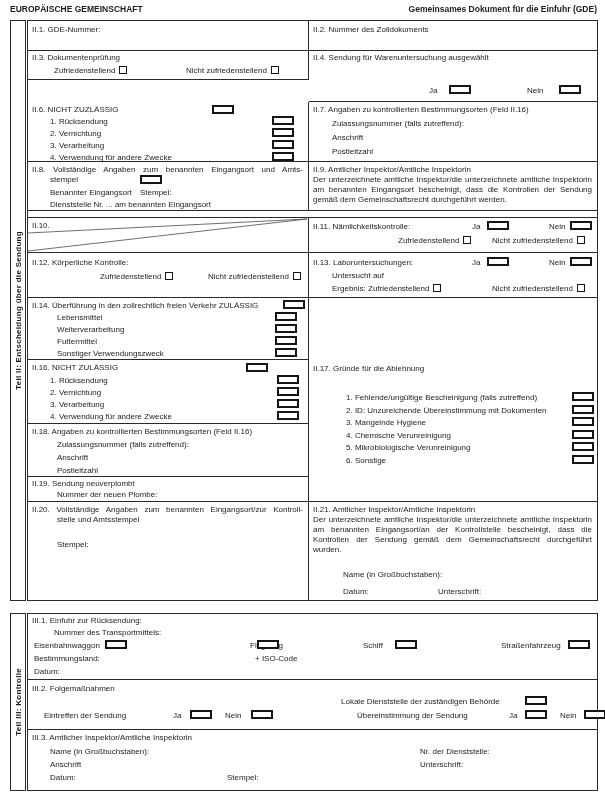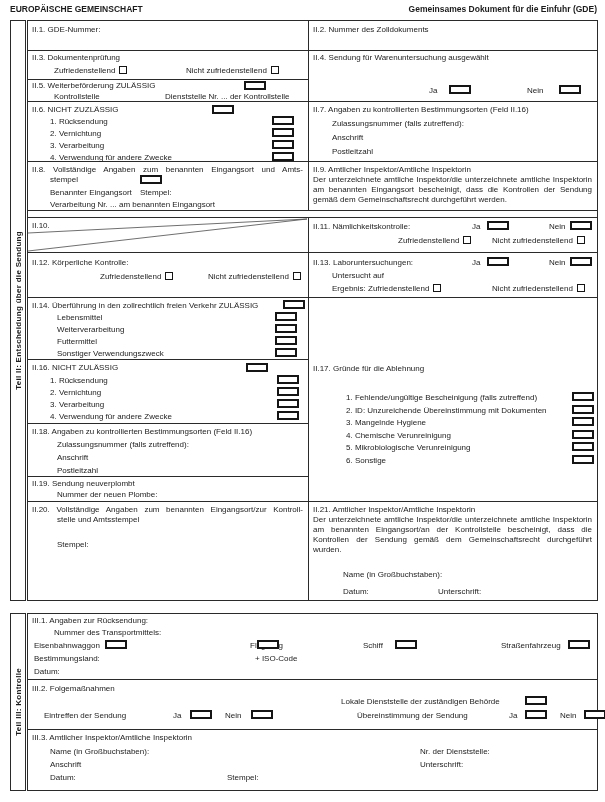--- a/index.html
+++ b/index.html
@@ -51,26 +51,20 @@
     </div>
 
     <div class="cell nr" style="left:281px;top:29px;width:288px;height:52px;">
       <span class="t" style="left:4px;top:3px;">II.4. Sendung für Warenuntersuchung ausgewählt</span>
       <span class="t" style="left:120px;top:36px;">Ja</span>
       <span class="cbw" style="left:140px;top:35px;"></span>
       <span class="t" style="left:218px;top:36px;">Nein</span>
       <span class="cbw" style="left:250px;top:35px;"></span>
     </div>
 
-    <div class="cell" style="left:0;top:58px;width:281px;height:23px;">
-      <span class="t" style="left:4px;top:2px;">II.5. Weiterbeförderung ZULÄSSIG</span>
-      <span class="cbw" style="left:216px;top:2px;"></span>
-      <span class="t" style="left:26px;top:13px;">Kontrollstelle</span>
-      <span class="t" style="left:137px;top:13px;">Dienststelle Nr. ... der Kontrollstelle</span>
-    </div>
 
     <div class="cell" style="left:0;top:81px;width:281px;height:60px;">
       <span class="t" style="left:4px;top:3px;">II.6. NICHT ZUZLÄSSIG</span>
       <span class="cbw" style="left:184px;top:3px;"></span>
       <span class="t" style="left:22px;top:15px;">1. Rücksendung</span>
       <span class="cbw" style="left:244px;top:14px;"></span>
       <span class="t" style="left:22px;top:27px;">2. Vernichtung</span>
       <span class="cbw" style="left:244px;top:26px;"></span>
       <span class="t" style="left:22px;top:39px;">3. Verarbeitung</span>
       <span class="cbw" style="left:244px;top:38px;"></span>
@@ -84,21 +78,21 @@
       <span class="t" style="left:23px;top:31px;">Anschrift</span>
       <span class="t" style="left:23px;top:45px;">Postleitzahl</span>
     </div>
 
     <div class="cell" style="left:0;top:141px;width:281px;height:49px;">
       <div class="just" style="left:4px;top:3px;width:271px;">II.8. Vollständige Angaben zum benannten Eingangsort und Amts-</div>
       <span class="t" style="left:22px;top:13px;">stempel</span>
       <span class="cbw" style="left:112px;top:13px;"></span>
       <span class="t" style="left:22px;top:26px;">Benannter Eingangsort</span>
       <span class="t" style="left:112px;top:26px;">Stempel:</span>
-      <span class="t" style="left:22px;top:38px;">Verarbeitung Nr. ... am benannten Eingangsort</span>
+      <span class="t" style="left:22px;top:38px;">Dienststelle Nr. ... am benannten Eingangsort</span>
     </div>
 
     <div class="cell nr" style="left:281px;top:141px;width:288px;height:49px;">
       <span class="t" style="left:4px;top:3px;">II.9. Amtlicher Inspektor/Amtliche Inspektorin</span>
       <div class="jp" style="left:4px;top:13px;width:279px;">Der unterzeichnete amtliche Inspektor/die unterzeichnete amtliche Inspektorin am benannten Eingangsort bescheinigt, dass die Kontrollen der Sendung gemäß dem Gemeinschaftsrecht durchgeführt werden.</div>
     </div>
 
     <div class="cell nr" style="left:0;top:190px;width:569px;height:7px;"></div>
 
     <div class="cell" style="left:0;top:197px;width:281px;height:35px;">
@@ -206,21 +200,21 @@
     </div>
   </div>
 
   <div class="strip" style="left:10px;top:613px;width:16px;height:178px;">
     <div class="vlabel">Teil III: Kontrolle</div>
   </div>
 
   <div class="blk" style="left:27px;top:613px;width:571px;height:178px;">
 
     <div class="cell nr" style="left:0;top:0;width:569px;height:66px;">
-      <span class="t" style="left:4px;top:2px;">III.1. Angaben zur Rücksendung:</span>
+      <span class="t" style="left:4px;top:2px;">III.1. Einfuhr zur Rücksendung:</span>
       <span class="t" style="left:26px;top:14px;">Nummer des Transportmittels:</span>
       <span class="t" style="left:6px;top:27px;">Eisenbahnwaggon</span>
       <span class="cbw" style="left:77px;top:26px;"></span>
       <span class="t" style="left:188px;top:27px;padding-left:34px;">Flugzeug</span>
       <span class="cbw" style="left:229px;top:26px;"></span>
       <span class="t" style="left:335px;top:27px;">Schiff</span>
       <span class="cbw" style="left:367px;top:26px;"></span>
       <span class="t" style="left:473px;top:27px;">Straßenfahrzeug</span>
       <span class="cbw" style="left:540px;top:26px;"></span>
       <span class="t" style="left:6px;top:40px;">Bestimmungsland:</span>

